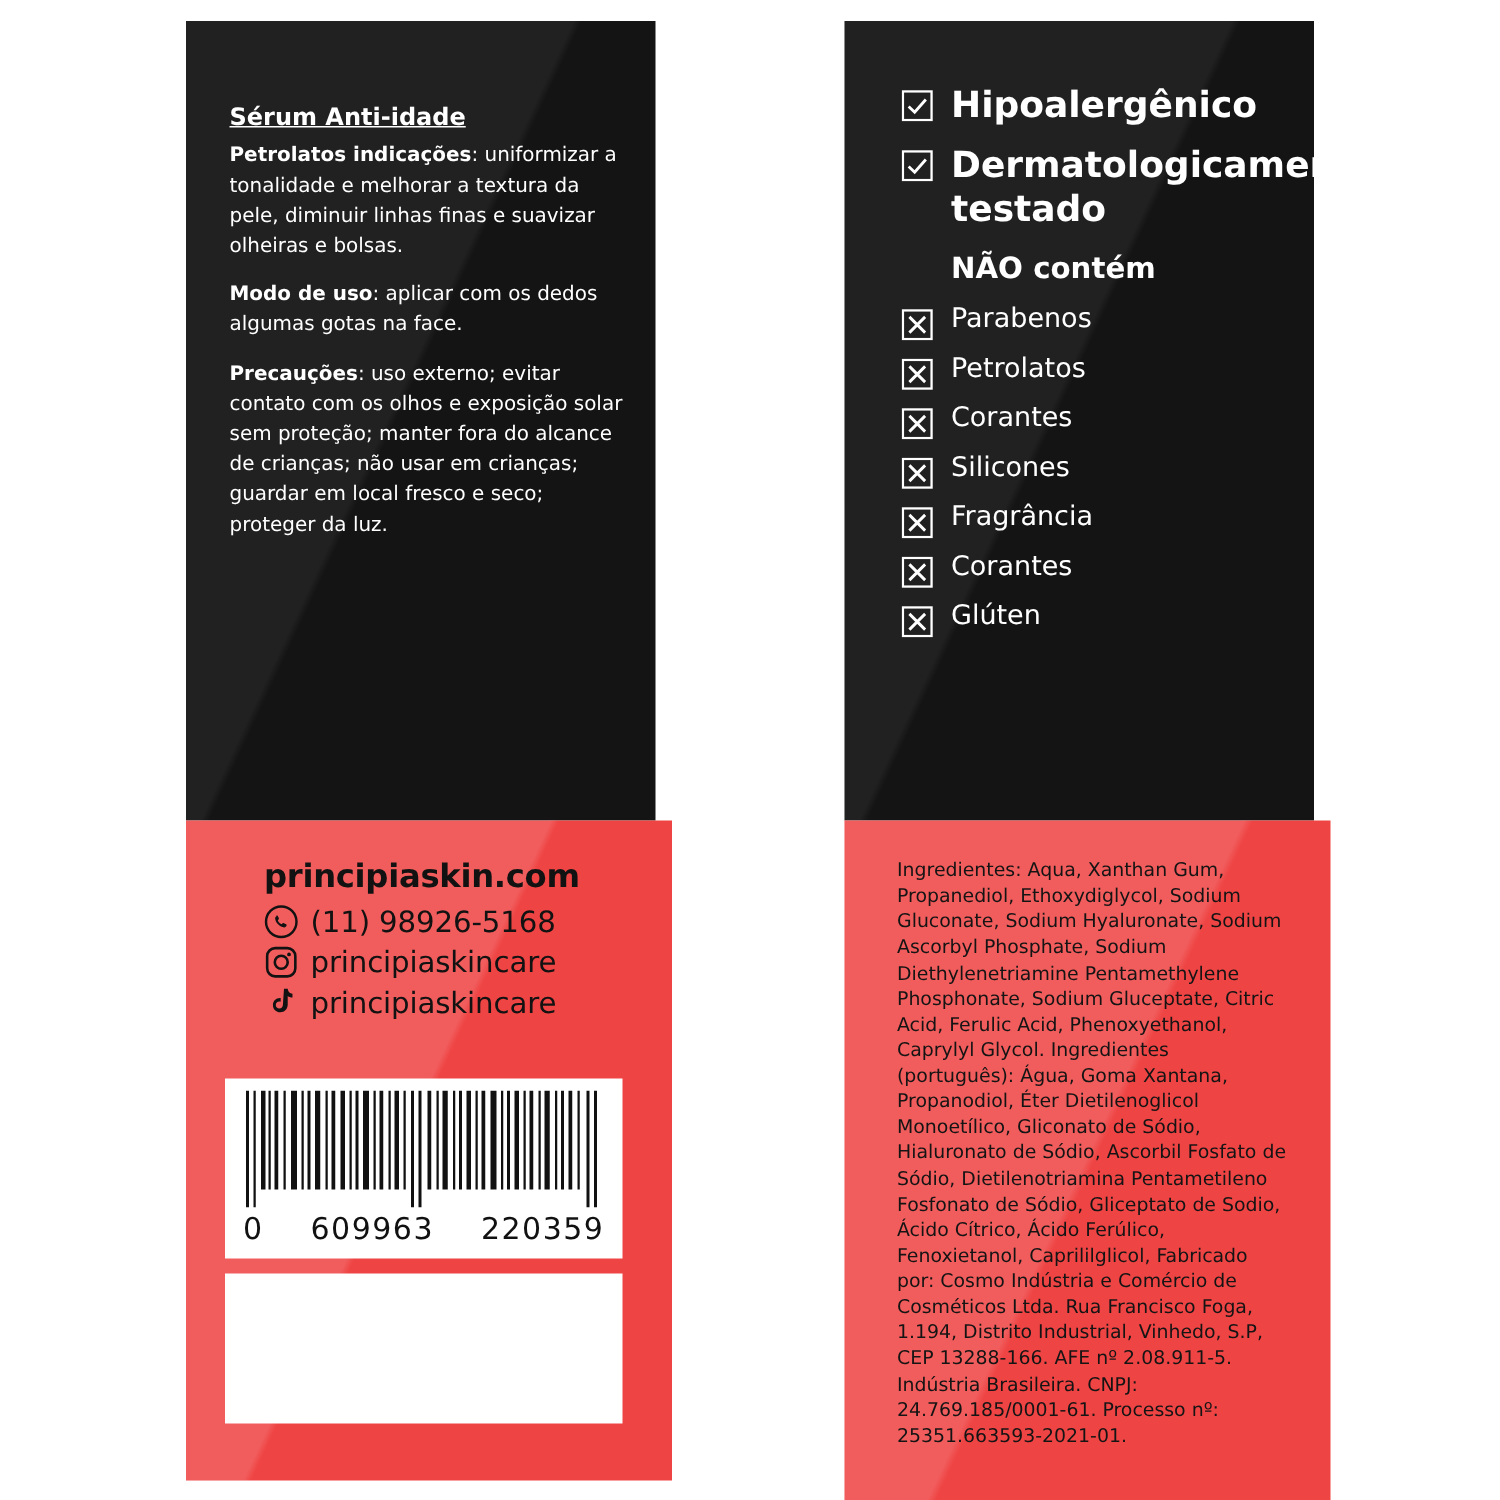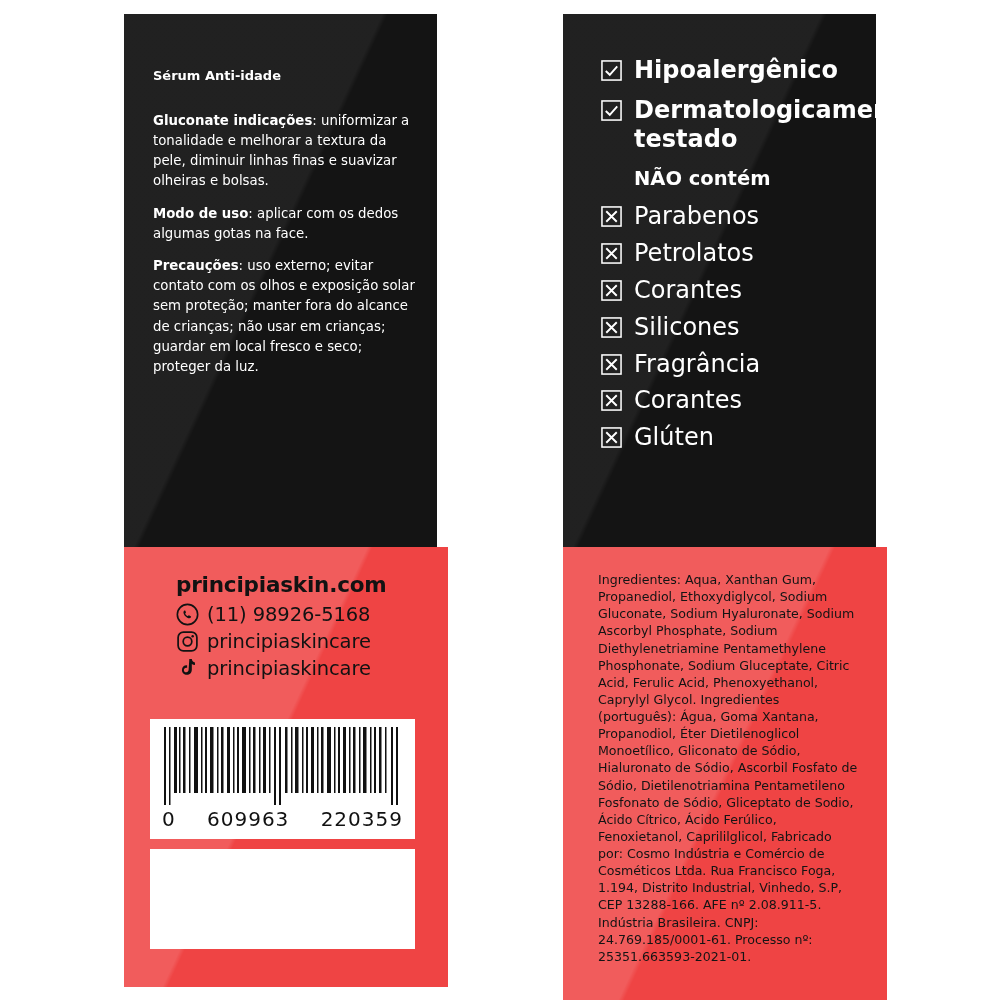--- a/index.html
+++ b/index.html
@@ -84,22 +84,23 @@
     position: absolute;
     left: 29px;
     top: 52px;
     width: 262px;
     color: #ffffff;
     font-size: 13.3px;
     line-height: 1.52;
   }
   .left-text .title {
     font-weight: bold;
-    font-size: 13px;
-    margin-bottom: 25px;
+    font-size: 16px;
+    margin-bottom: 4px;
+    text-decoration: underline;
   }
   .left-text p {
     margin: 0 0 12px 0;
   }
   .left-text .lbl {
     font-weight: bold;
   }
 
   
   .contact {
@@ -194,21 +195,21 @@
     font-weight: bold;
     font-size: 24px;
   }
   .claim.heading {
     margin-top: 14px;
     margin-bottom: 10px;
   }
   .claim.heading .box { visibility: hidden; }
   .claim.heading .label { font-weight: bold; font-size: 19.5px; }
   .claim.item { margin-bottom: 8px; }
-  .claim.item .label { font-size: 24px; }
+  .claim.item .label { font-size: 18px; }
 
   
   .ingredients {
     position: absolute;
     left: 35px;
     top: 24px;
     width: 262px;
     color: #141414;
     font-size: 12.6px;
     line-height: 1.36;
@@ -223,21 +224,21 @@
 
 <div class="stage">
 
   <div class="panel panel-left">
     <div class="black-area">
       <div class="gloss"></div>
 
       <div class="left-text">
         <div class="title">Sérum Anti-idade</div>
 
-        <p><span class="lbl">Gluconate indicações</span><span>: uniformizar a tonalidade e melhorar a textura da pele, diminuir linhas finas e suavizar olheiras e bolsas.</span></p>
+        <p><span class="lbl">Petrolatos indicações</span><span>: uniformizar a tonalidade e melhorar a textura da pele, diminuir linhas finas e suavizar olheiras e bolsas.</span></p>
 
         <p><span class="lbl">Modo de uso</span><span>: aplicar com os dedos algumas gotas na face.</span></p>
 
         <p><span class="lbl">Precauções</span><span>: uso externo; evitar contato com os olhos e exposição solar sem proteção; manter fora do alcance de crianças; não usar em crianças; guardar em local fresco e seco; proteger da luz.</span></p>
 
       </div>
     </div>
 
     <div class="yellow-area">
       <div class="gloss-y"></div>

